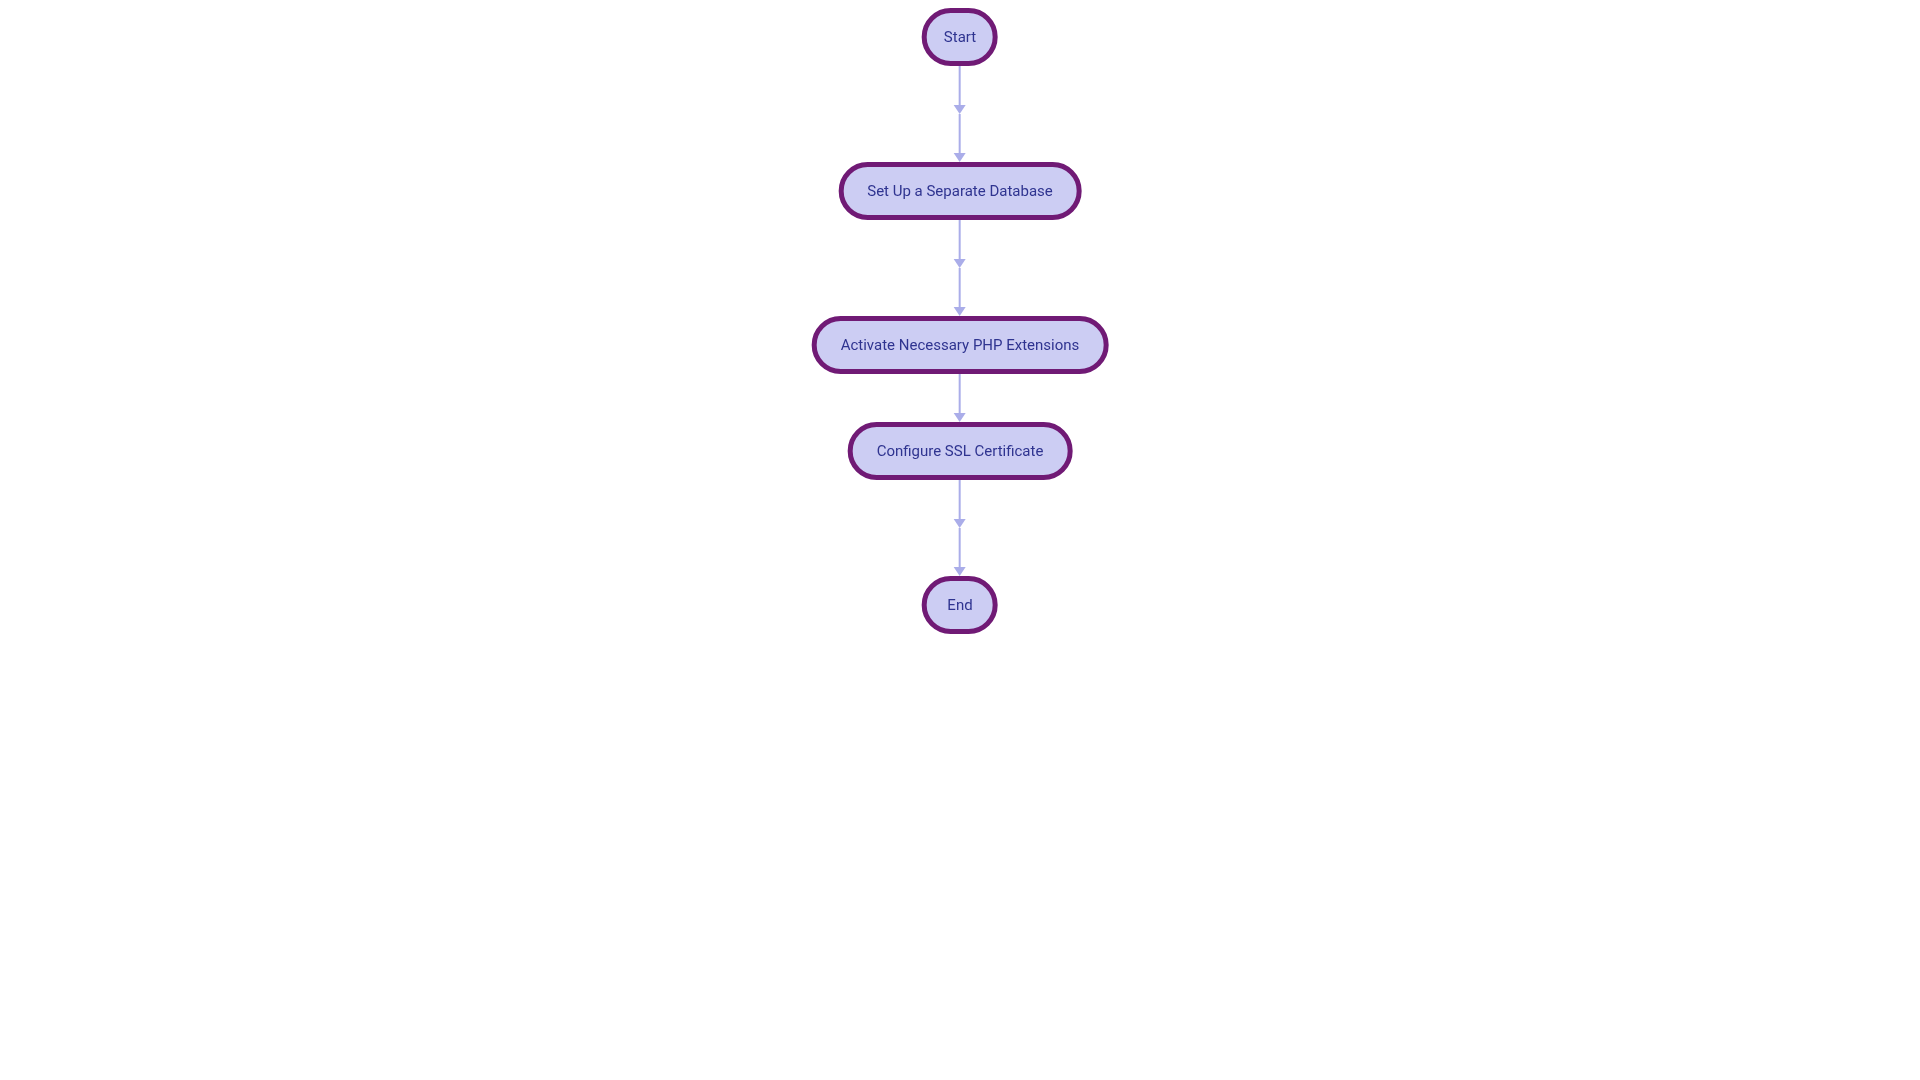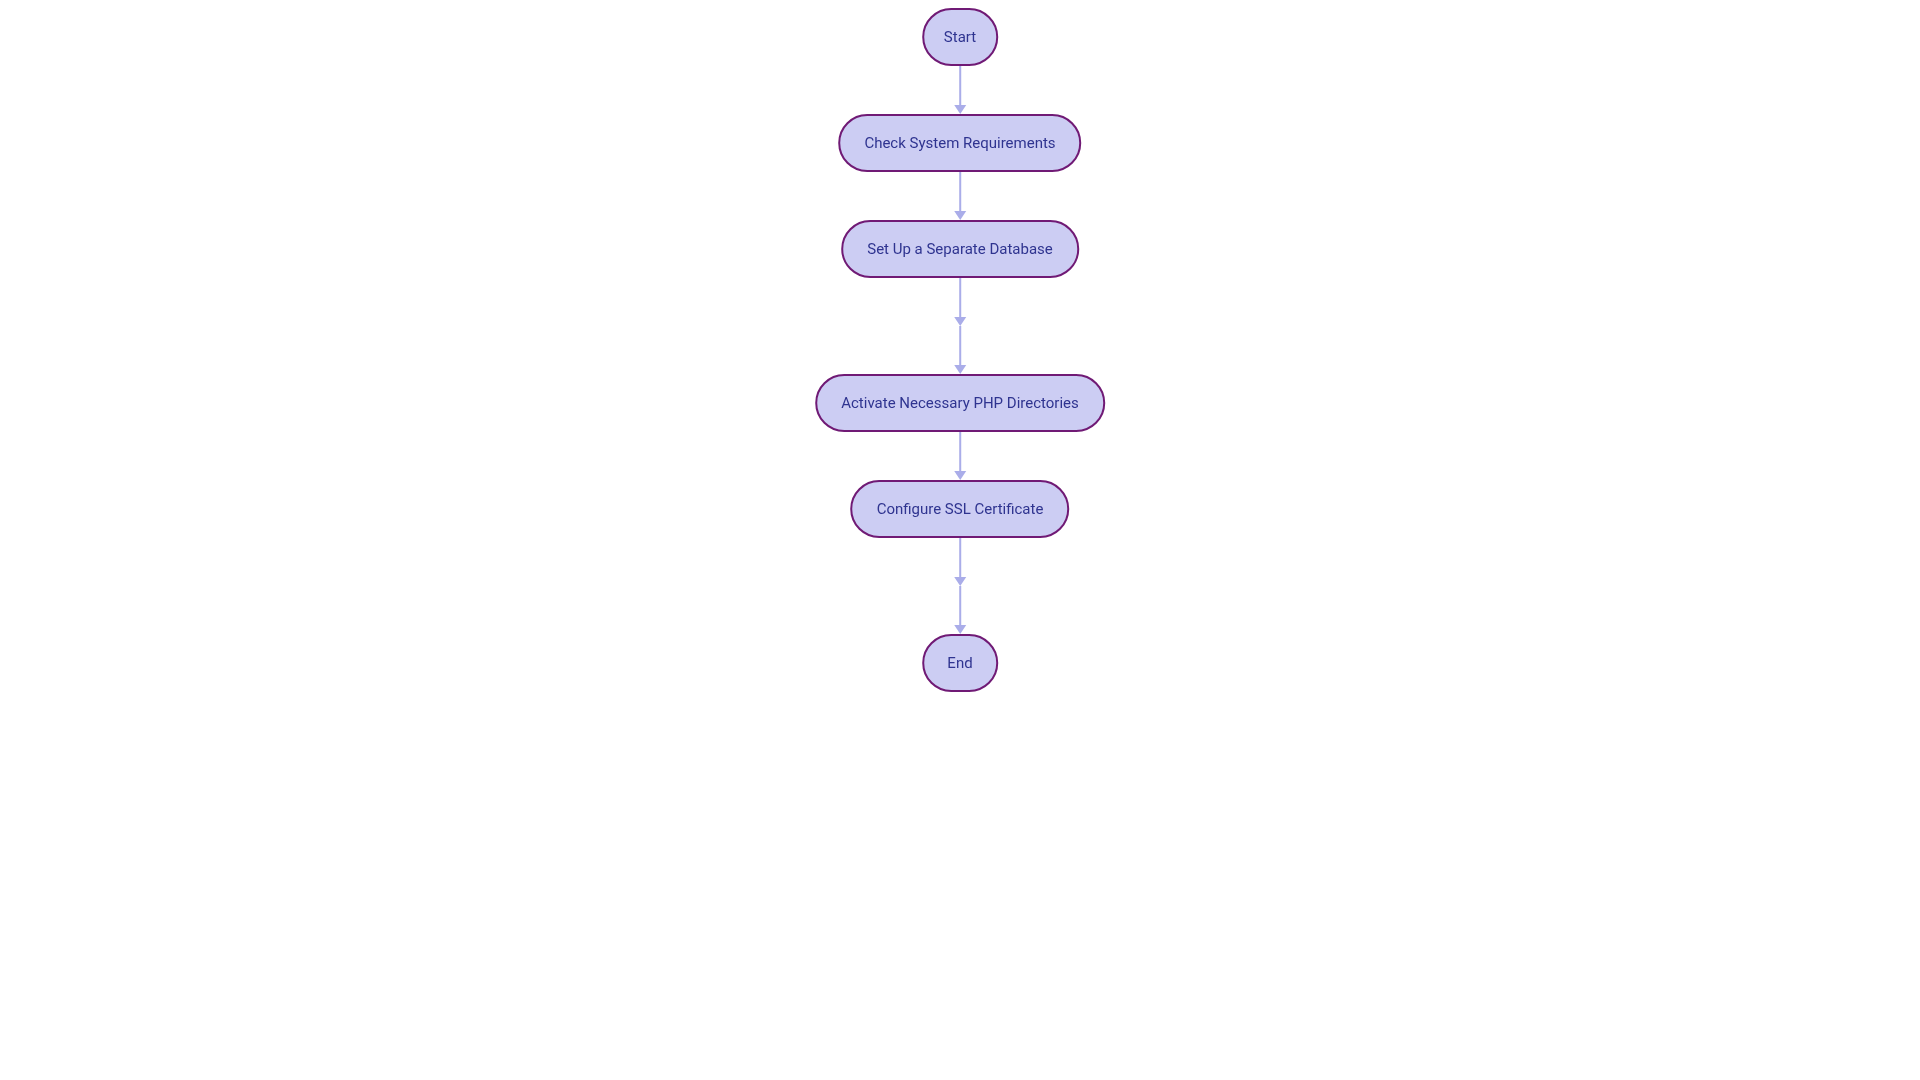--- a/index.html
+++ b/index.html
@@ -15,21 +15,21 @@
     position: absolute;
     left: 50%;
     top: 8px;
     transform: translateX(-50%);
     display: flex;
     flex-direction: column;
     align-items: center;
   }
   .node {
     background: #cccdf3;
-    border: 2px solid #701a75;
+    border: 5px solid #701a75;
     color: #2f3490;
     font-size: 15px;
     display: flex;
     align-items: center;
     justify-content: center;
     text-align: center;
     white-space: nowrap;
   }
   .node.terminal {
     width: 76px;
@@ -67,23 +67,20 @@
 
   <div class="node terminal">
     <span>Start</span>
   </div>
 
   <div class="connector">
     <div class="connector-line"></div>
     <div class="connector-arrow"></div>
   </div>
 
-  <div class="node process">
-    <span>Check System Requirements</span>
-  </div>
 
   <div class="connector">
     <div class="connector-line"></div>
     <div class="connector-arrow"></div>
   </div>
 
   <div class="node process">
     <span>Set Up a Separate Database</span>
   </div>
 
@@ -92,21 +89,21 @@
     <div class="connector-arrow"></div>
   </div>
 
 
   <div class="connector">
     <div class="connector-line"></div>
     <div class="connector-arrow"></div>
   </div>
 
   <div class="node process">
-    <span>Activate Necessary PHP Directories</span>
+    <span>Activate Necessary PHP Extensions</span>
   </div>
 
   <div class="connector">
     <div class="connector-line"></div>
     <div class="connector-arrow"></div>
   </div>
 
   <div class="node process">
     <span>Configure SSL Certificate</span>
   </div>

